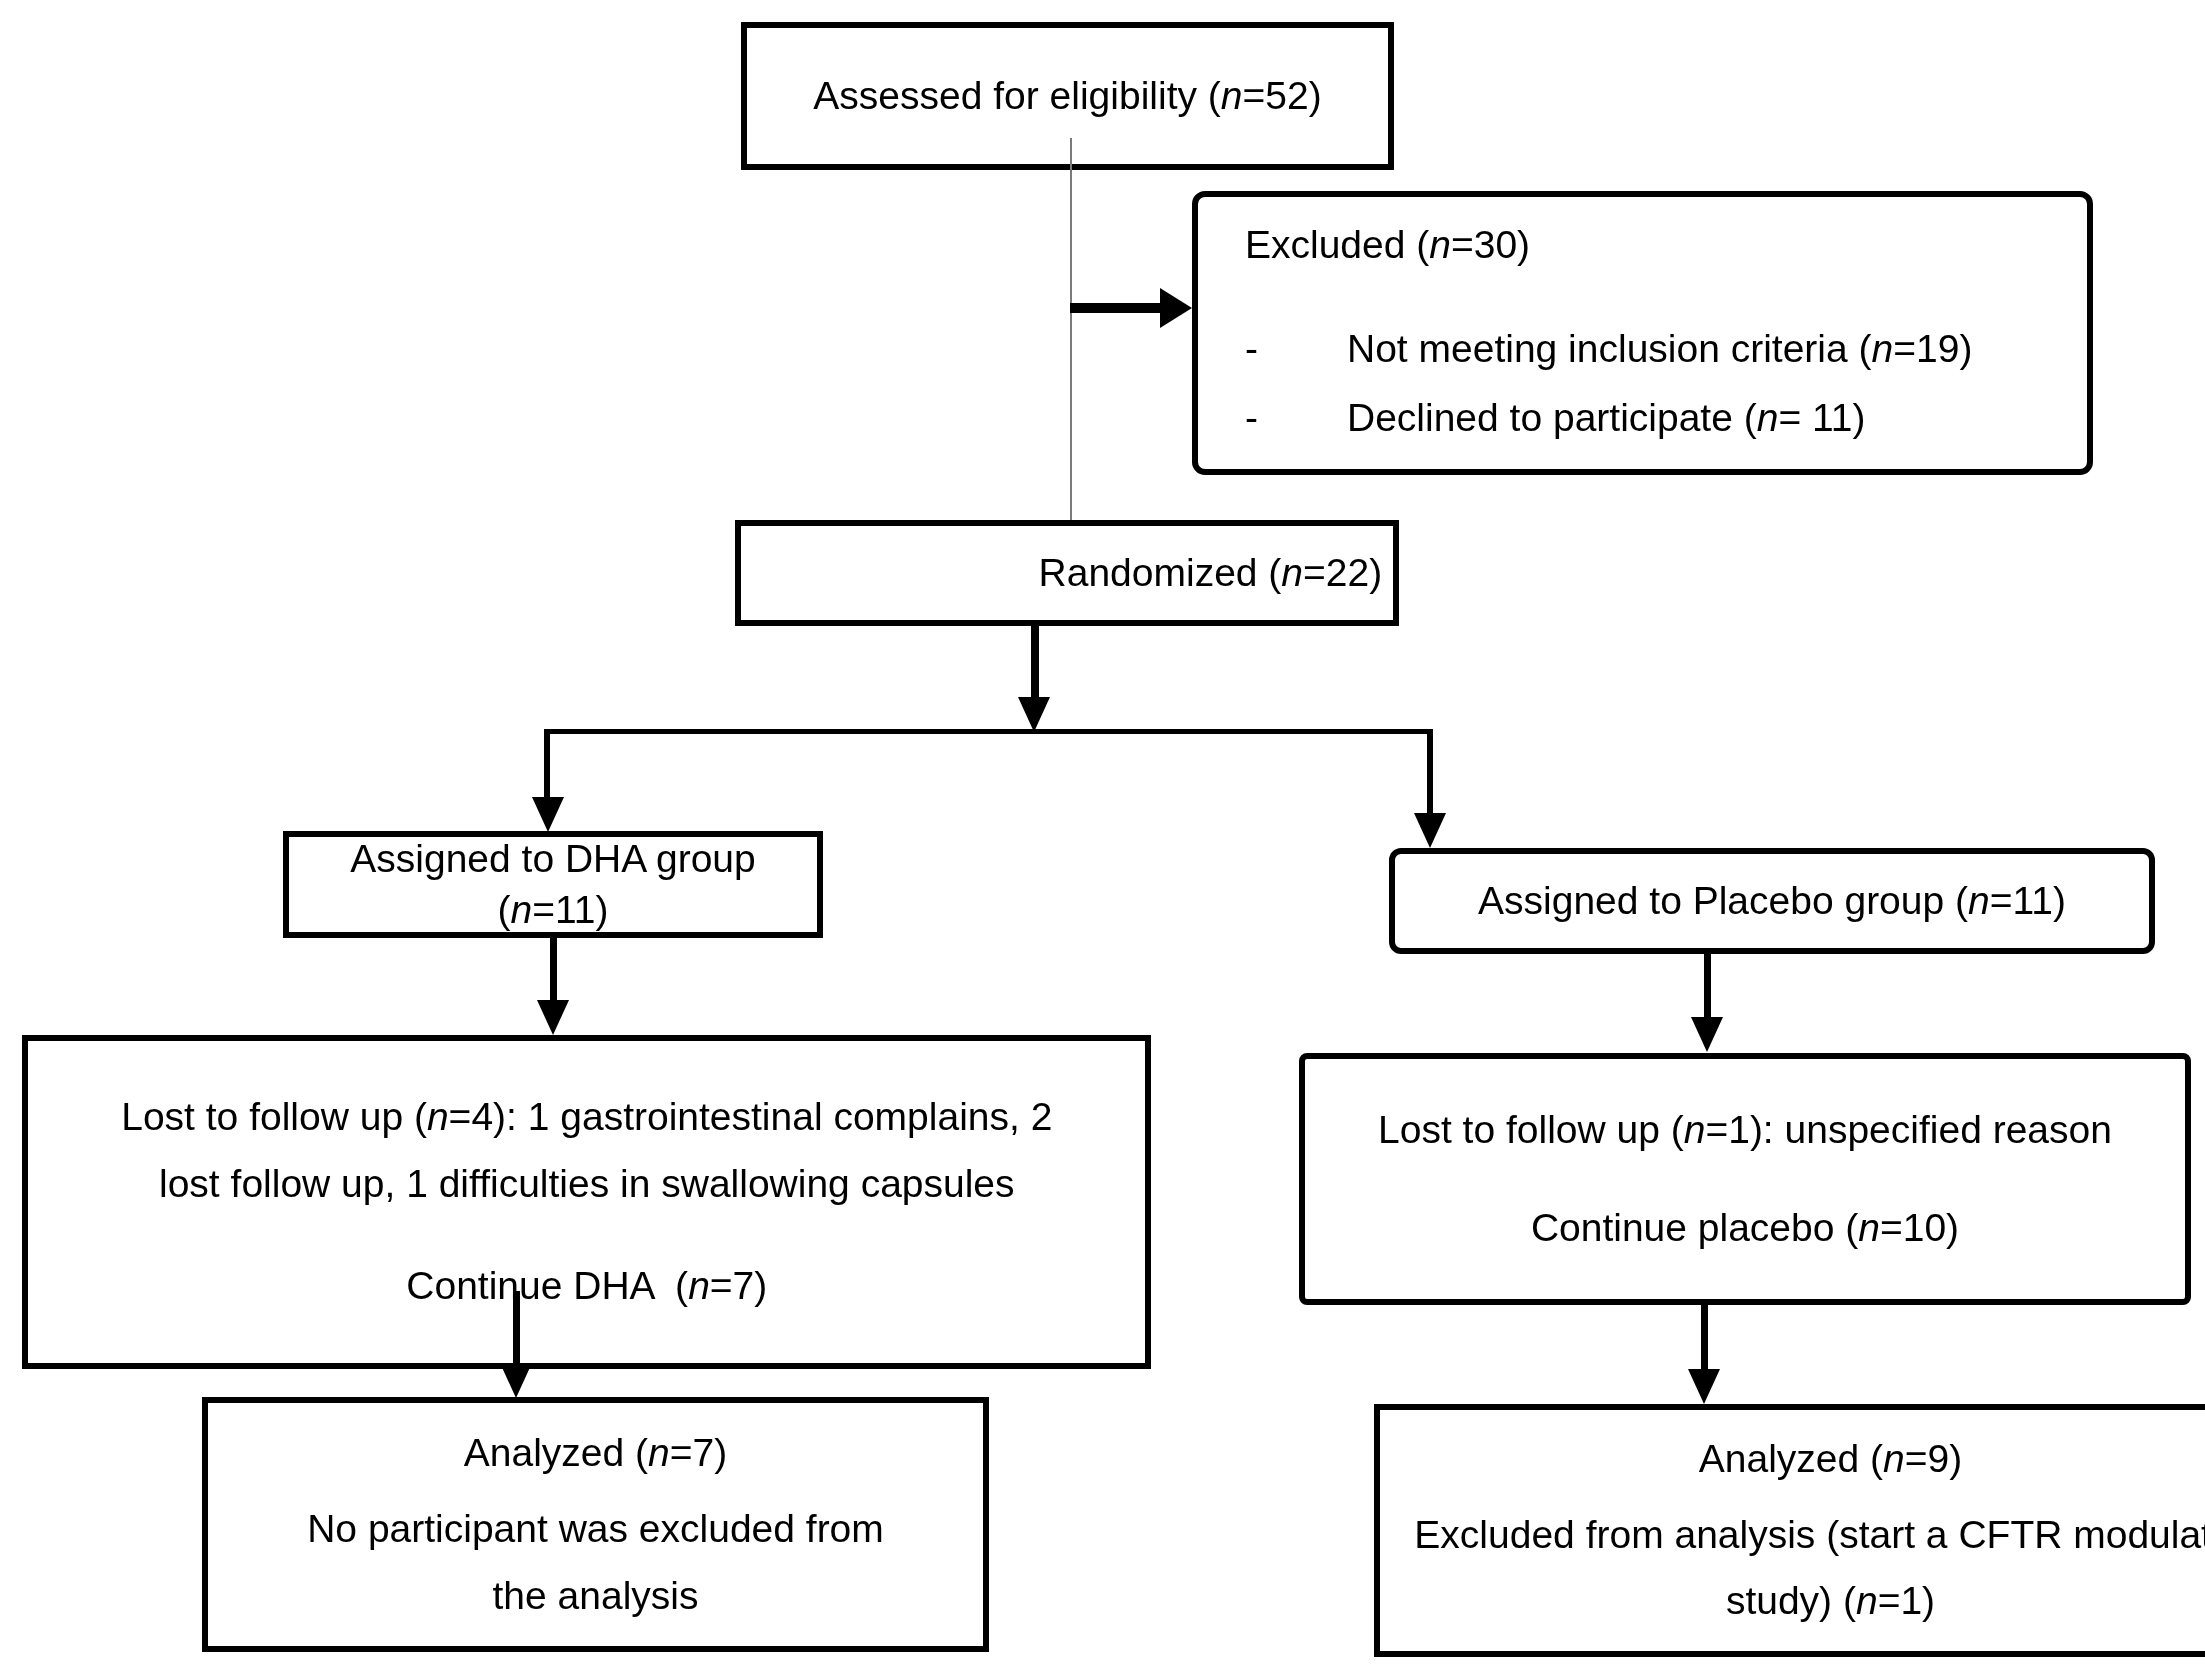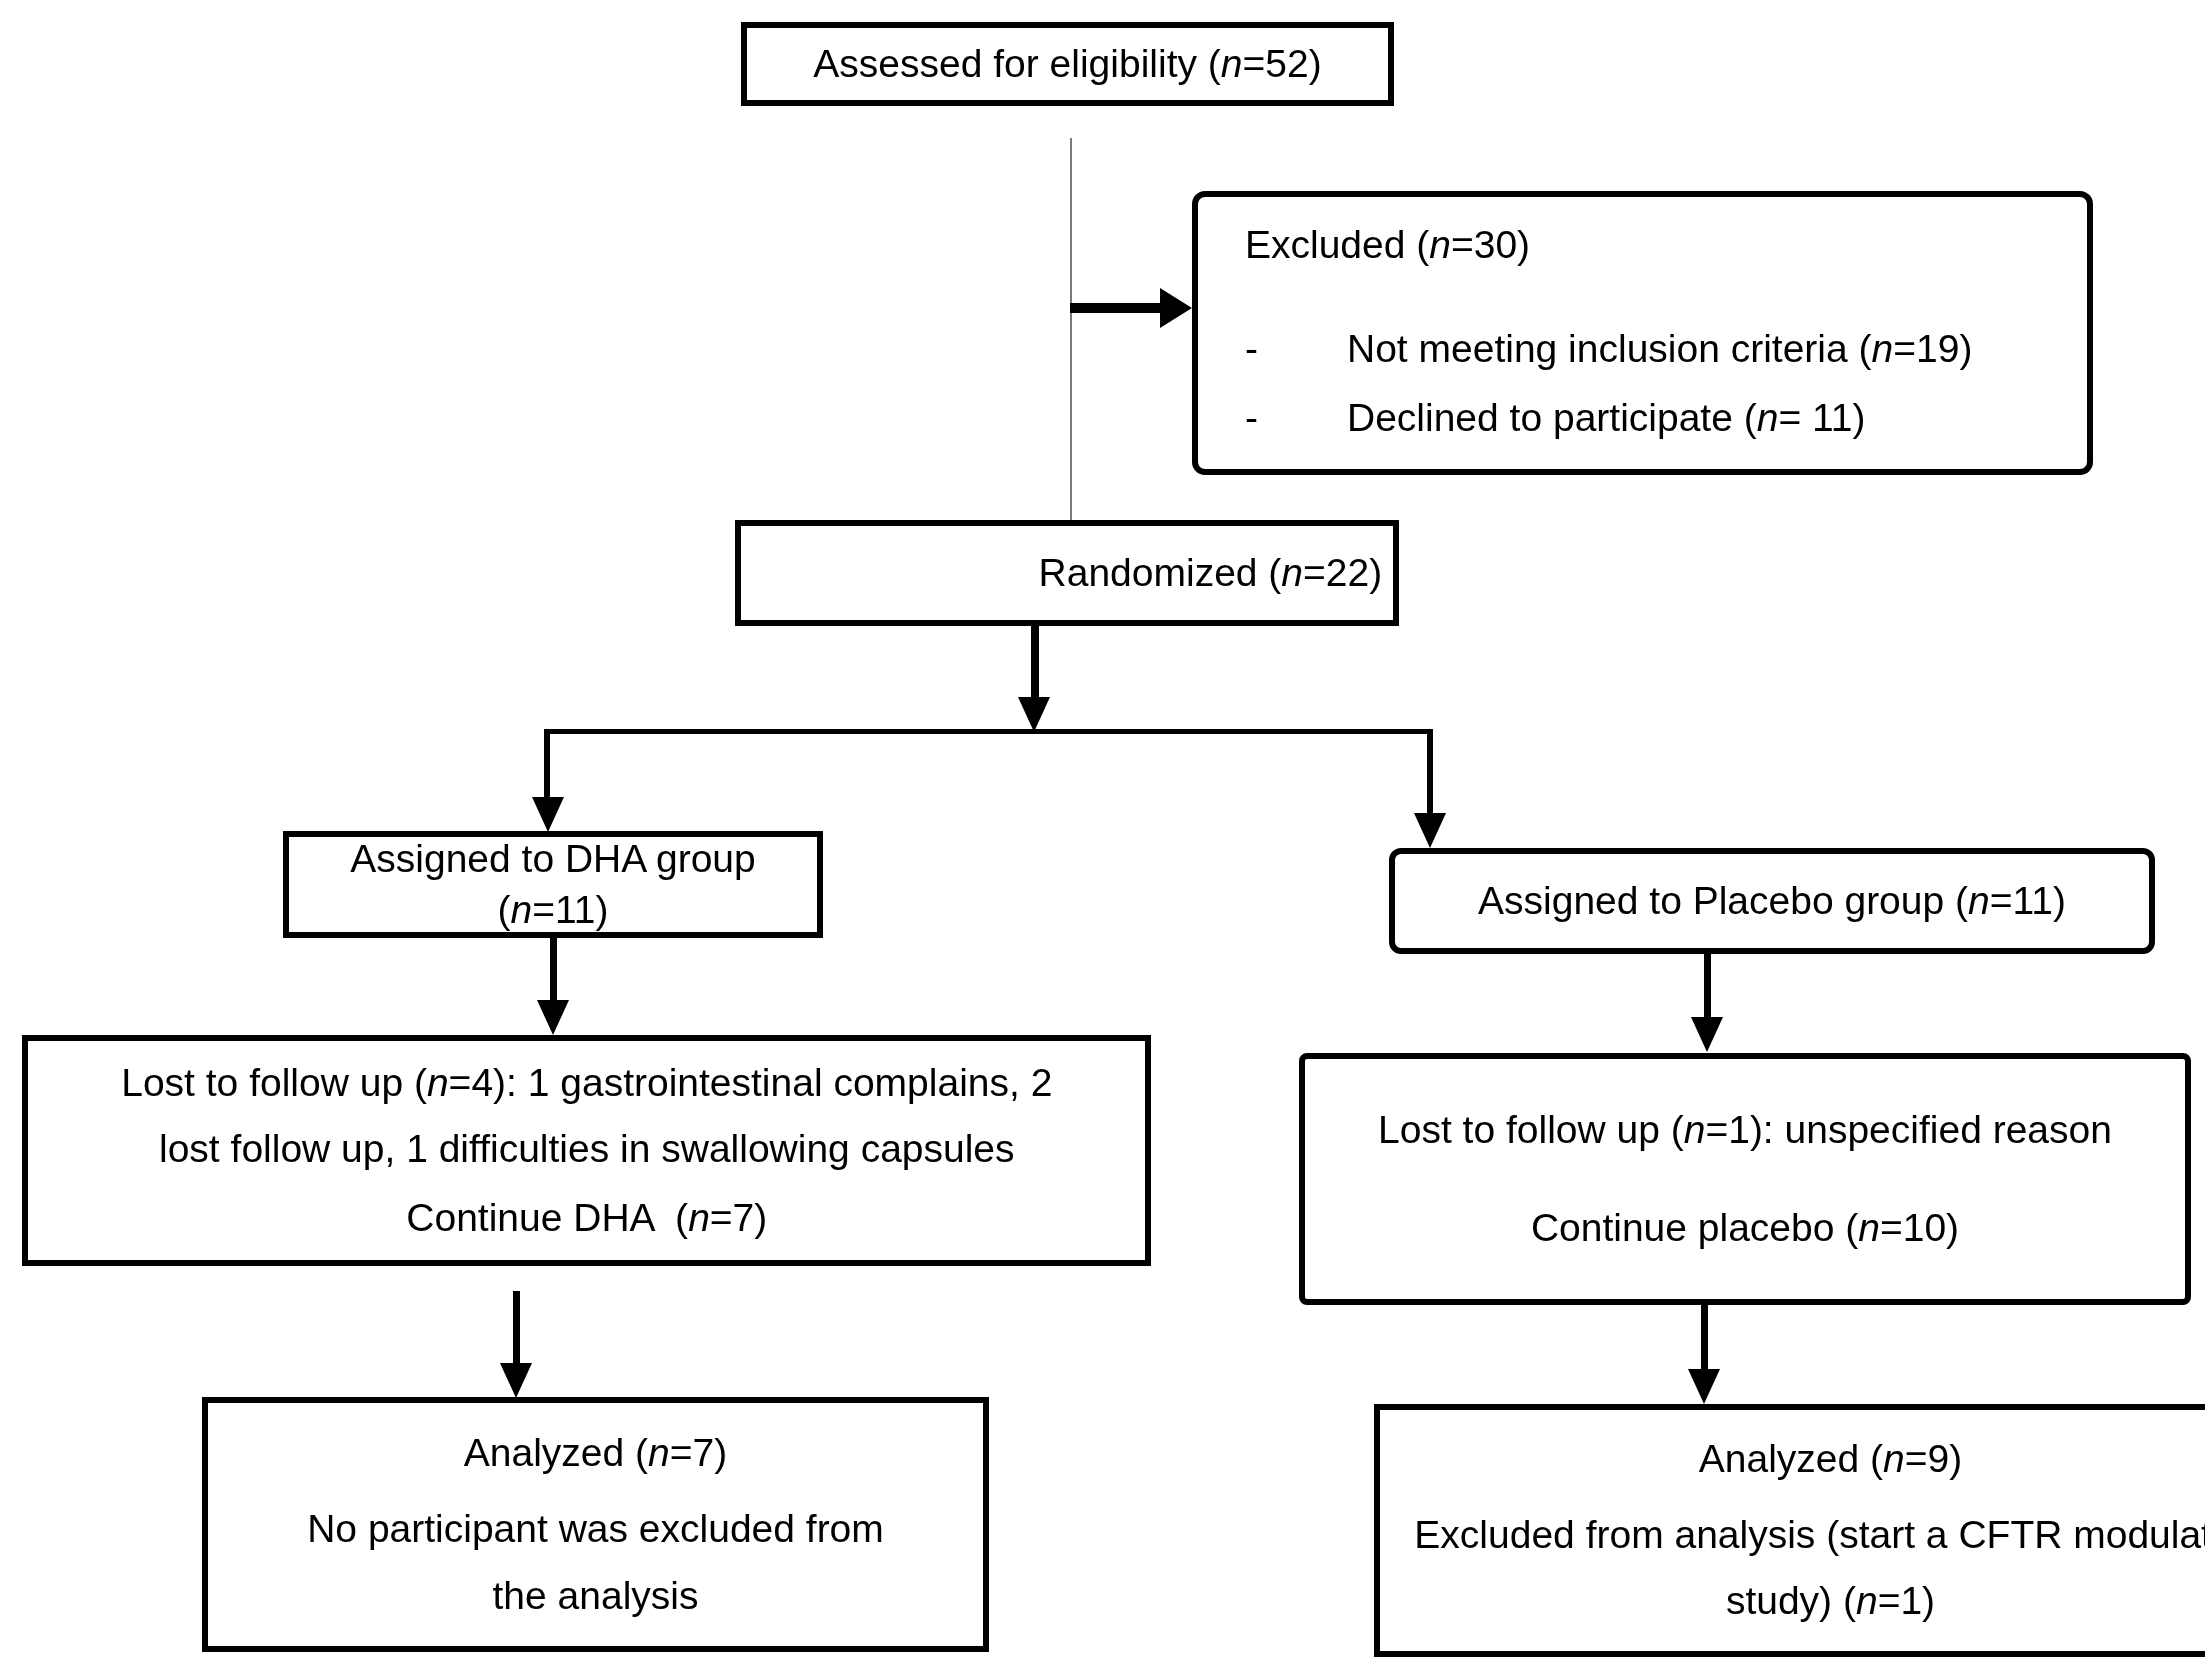--- a/index.html
+++ b/index.html
@@ -68,21 +68,21 @@
     border-bottom: 20.3px solid transparent;
     border-left: 32.5px solid #000000;
   }
   i { font-style: italic; }
 </style>
 </head>
 <body>
 
 <div id="canvas">
 
-  <div class="box center-box" style="left:741px; top:22.3px; width:653px; height:84px;">
+  <div class="box center-box" style="left:741px; top:22.3px; width:653px; height:148px;">
     <span>Assessed for eligibility (<i>n</i>=52)</span>
   </div>
 
   <div class="thin-line" style="left:1070px; top:138px; width:2px; height:383px;"></div>
 
   <div class="shaft" style="left:1070px; top:303px; width:91px; height:9.5px;"></div>
   <div class="ah-right" style="left:1160px; top:288px;"></div>
 
   <div class="box excluded-box" style="left:1192px; top:191px; width:901px; height:284px;border-radius:13px;">
     <div class="excluded-title">Excluded (<i>n</i>=30)</div>
@@ -120,21 +120,21 @@
   <div class="box center-box" style="left:1389px; top:848px; width:766px; height:106px;border-radius:12px;">
     <span>Assigned to Placebo group (<i>n</i>=11)</span>
   </div>
 
   <div class="shaft" style="left:550px; top:938px; width:6.8px; height:68px;"></div>
   <div class="ah-down" style="left:537px; top:1000px;"></div>
 
   <div class="shaft" style="left:1704px; top:952px; width:6.8px; height:70px;"></div>
   <div class="ah-down" style="left:1691px; top:1017px;"></div>
 
-  <div class="box tall-box" style="left:22.3px; top:1035px; width:1129px; height:231px;">
+  <div class="box tall-box" style="left:22.3px; top:1035px; width:1129px; height:334px;">
     <p style="max-width:968px; margin:0 auto;">Lost to follow up (<i>n</i>=4): 1 gastrointestinal complains, 2 lost follow up, 1 difficulties in swallowing capsules</p>
     <p>Continue DHA  (<i>n</i>=7)</p>
   </div>
 
   <div class="box tall-box" style="left:1299px; top:1053px; width:892px; height:252px;border-radius:8px;">
     <p>Lost to follow up (<i>n</i>=1): unspecified reason</p>
     <p>Continue placebo (<i>n</i>=10)</p>
   </div>
 
   <div class="shaft" style="left:513px; top:1291px; width:6.8px; height:78px;"></div>

